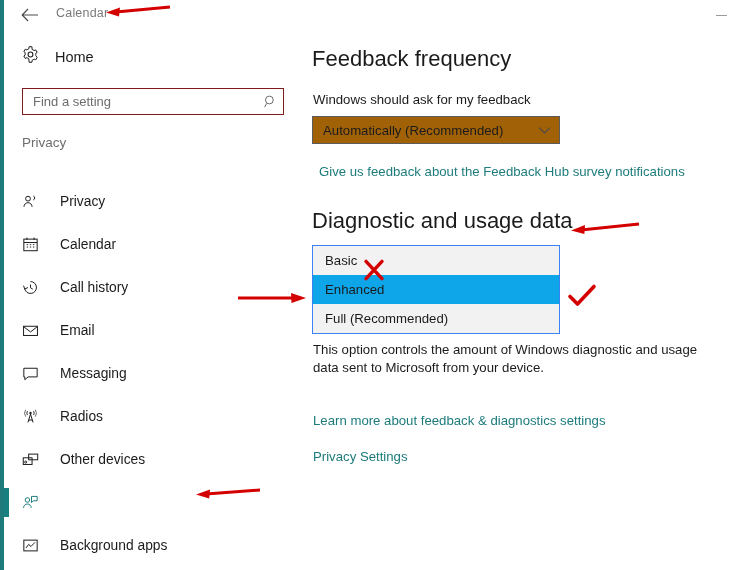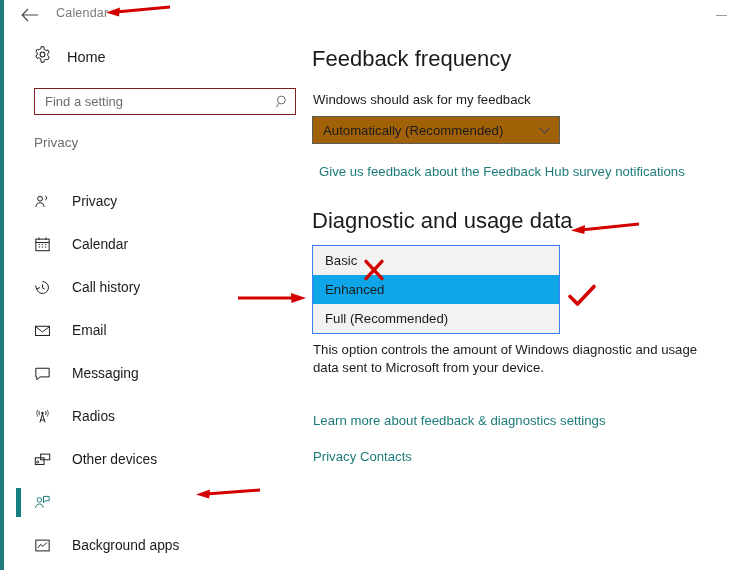--- a/index.html
+++ b/index.html
@@ -40,21 +40,21 @@
     width: 22px; height: 14px;
     display: flex; align-items: center; justify-content: center;
     cursor: pointer;
   }
   #min-btn .dash {
     width: 11px; height: 1px; background: #9a9a9a;
   }
 
   
   #sidebar {
-    position: absolute; left: 16px; top: 30px;
+    position: absolute; left: 4px; top: 30px;
     width: 296px; height: 540px;
     background: #ffffff;
   }
   .home-row {
     position: absolute; left: 14px; top: 16px;
     display: flex; align-items: center; gap: 16px;
     cursor: pointer;
   }
   .home-row .lbl { font-size: 14.5px; color: #1b1b1b; }
 
@@ -354,21 +354,21 @@
       </div>
       <div class="opt">
         <span>Full (Recommended)</span>
       </div>
     </div>
 
     <div id="diag-desc">This option controls the amount of Windows diagnostic and usage data sent to Microsoft from your device.</div>
 
     <div class="link" id="learn-link">Learn more about feedback &amp; diagnostics settings</div>
 
-    <div class="link" id="privacy-link">Privacy Contacts</div>
+    <div class="link" id="privacy-link">Privacy Settings</div>
 
   </div>
 
   <svg class="anno" id="anno-arrow-title" width="68" height="22" viewBox="0 0 68 22">
     <path d="M66 5 L12 10" stroke="#d40000" stroke-width="3" fill="none"></path>
     <path d="M2 10.6 L16 5.6 L15 14.4 Z" fill="#d40000"></path>
   </svg>
 
   <svg class="anno" id="anno-arrow-diag" width="72" height="22" viewBox="0 0 72 22">
     <path d="M70 4 L12 10" stroke="#d40000" stroke-width="3" fill="none"></path>

